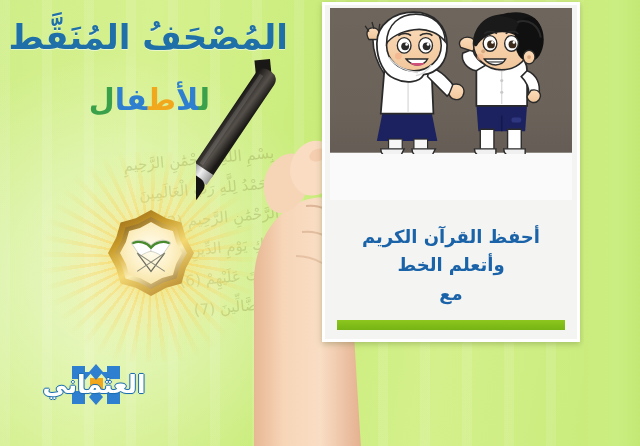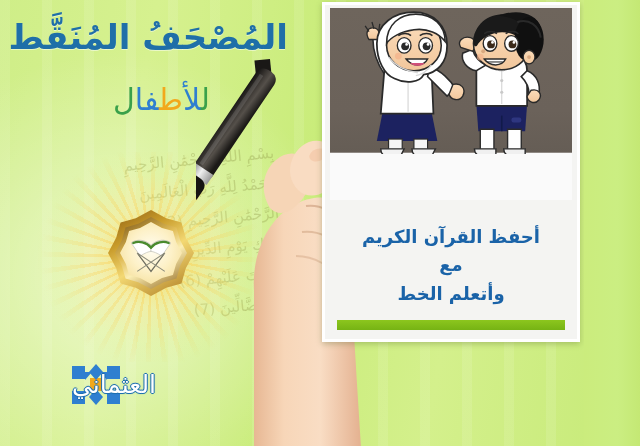--- a/index.html
+++ b/index.html
@@ -35,21 +35,21 @@
 
   
   .title-main{
     position:absolute;right:352px;top:16px;direction:rtl;
     font-size:34px;line-height:1.25;font-weight:700;
     color:#1f6fa8;white-space:nowrap;
     text-shadow:0 1px 0 rgba(255,255,255,.5);
   }
   .title-sub{
     position:absolute;right:430px;top:82px;direction:rtl;
-    font-size:30px;line-height:1.2;font-weight:400;white-space:nowrap;
+    font-size:30px;line-height:1.2;font-weight:700;white-space:nowrap;
   }
   .title-sub .c1{color:#3aa14a;}
   .title-sub .c2{color:#2f7fd0;}
   .title-sub .c3{color:#f2a81c;}
   .title-sub .c5{color:#e03131;}
 
   
   .glow{
     position:absolute;left:38px;top:152px;width:226px;height:210px;
     background:
@@ -91,22 +91,22 @@
   .star-face svg{width:46px;height:40px;}
 
   
   .hand{position:absolute;left:196px;top:56px;width:172px;height:392px;pointer-events:none;}
   .hand svg{width:100%;height:100%;display:block;}
 
   
   .brand{position:absolute;left:32px;top:364px;width:124px;height:60px;}
   .brand-mark{position:absolute;left:38px;top:0;width:52px;height:42px;}
   .brand-ar{
-    position:absolute;left:0;top:6px;width:124px;direction:rtl;text-align:right;
-    font-size:25px;font-weight:400;color:#ffffff;
+    position:absolute;left:0;top:6px;width:124px;direction:rtl;text-align:center;
+    font-size:25px;font-weight:700;color:#ffffff;
     text-shadow:0 0 2px #1d6fb0,1px 0 0 #1d6fb0,-1px 0 0 #1d6fb0,0 1px 0 #1d6fb0,0 -1px 0 #1d6fb0;
     letter-spacing:-1px;
   }
   .brand-latin{
     position:absolute;left:0;top:40px;width:124px;text-align:center;
     font-size:11px;font-style:italic;font-weight:700;color:#3d4a22;
     letter-spacing:.4px;
   }
 
   
@@ -366,21 +366,21 @@
 
             <circle cx="34" cy="44" r="3.5" fill="#f3b089" opacity=".65"></circle>
           </g>
         </svg>
       </div>
     </div>
     <div class="photo-floor"></div>
 
     <div class="card-text">
       <div>أحفظ القرآن الكريم</div>
+      <div>وأتعلم الخط</div>
       <div>مع</div>
-      <div>وأتعلم الخط</div>
     </div>
 
     <div class="card-bar"></div>
   </div>
 
   <div class="right-strip"></div>
 </div>
 
 </body></html>

